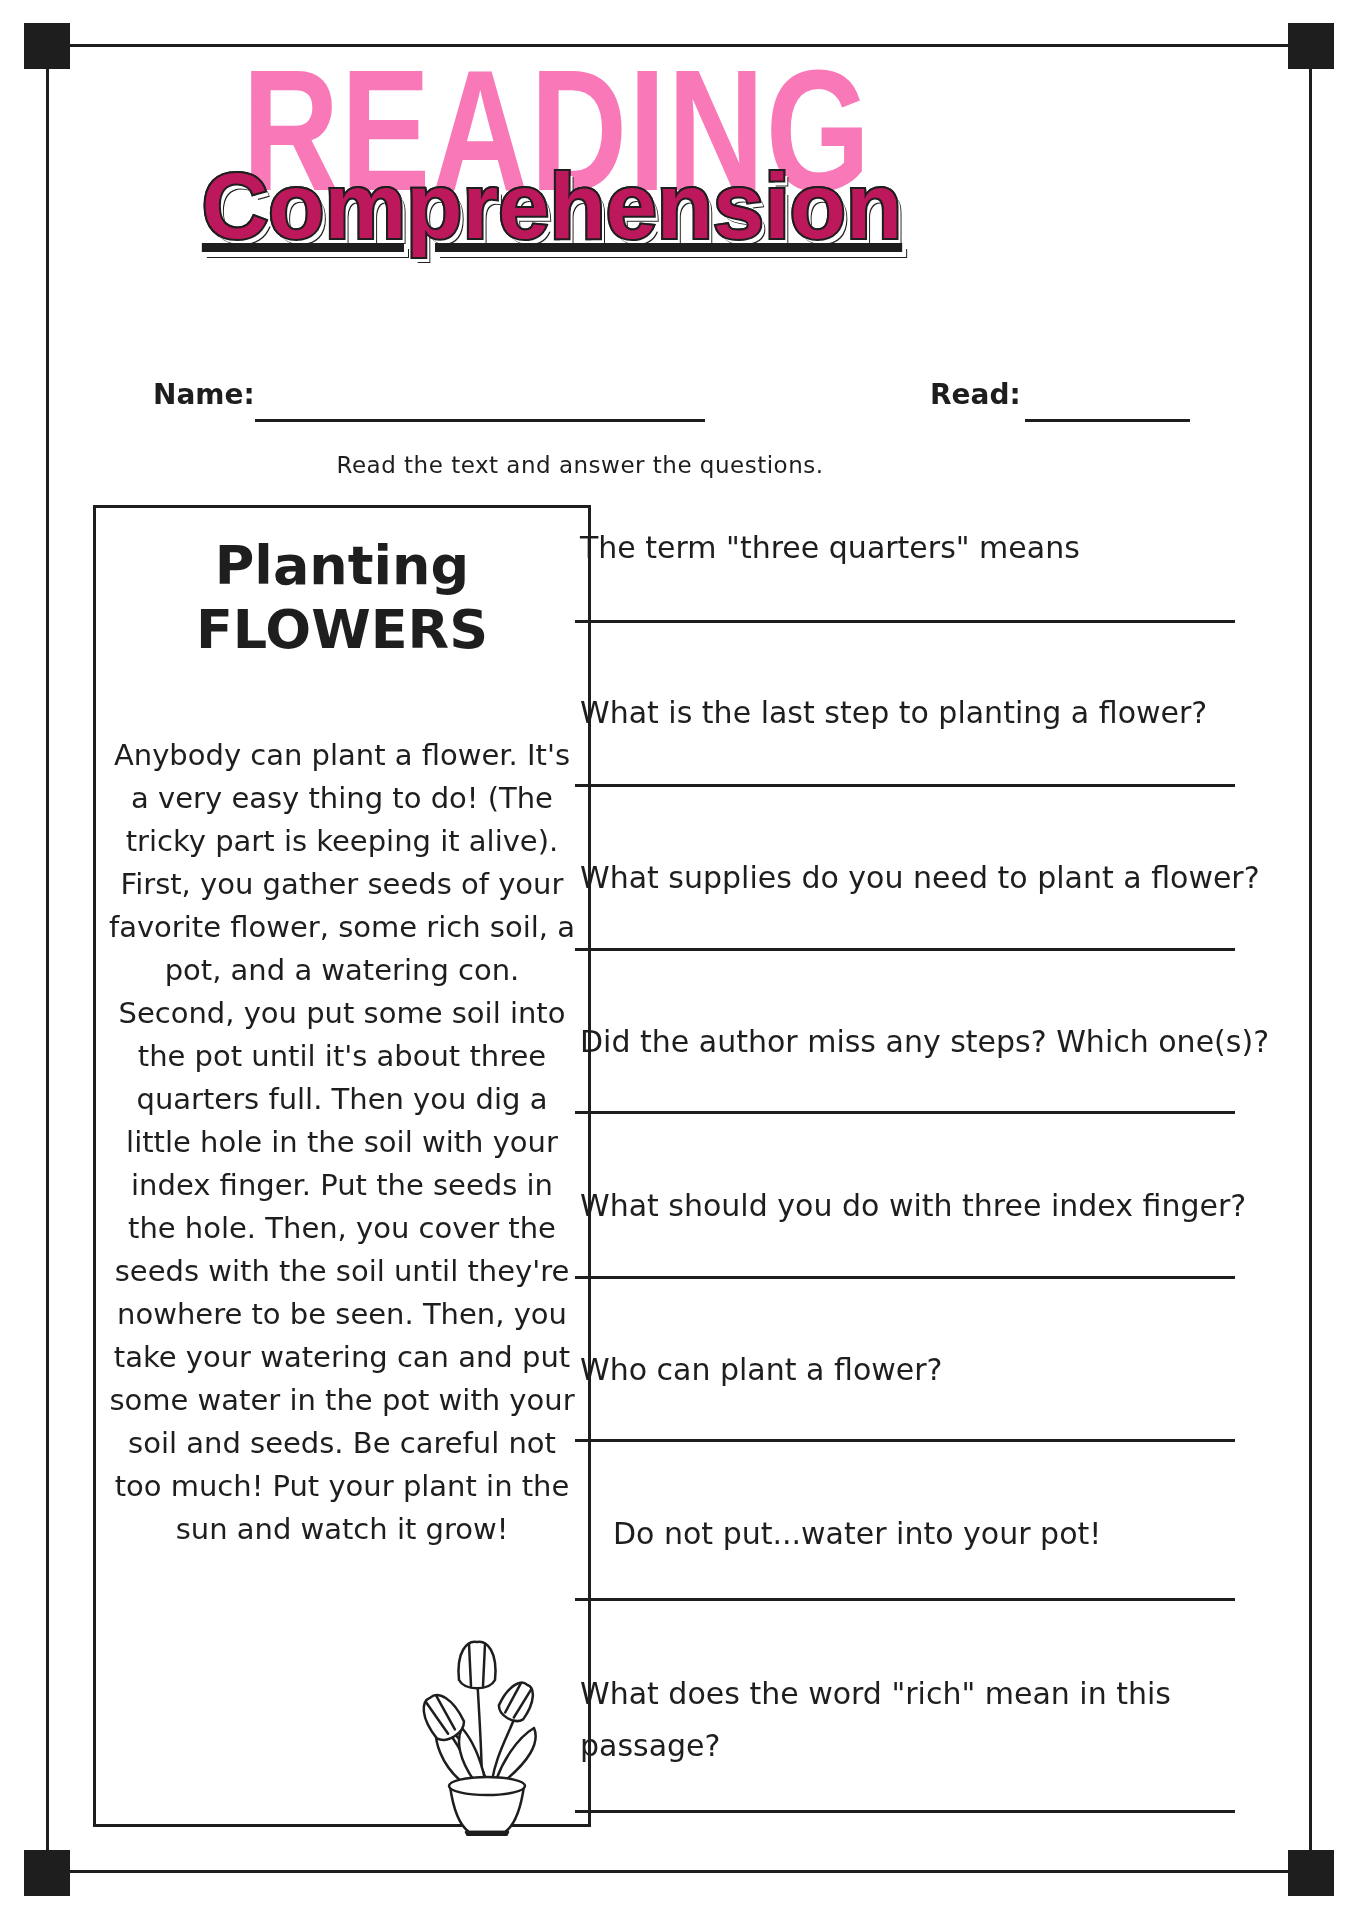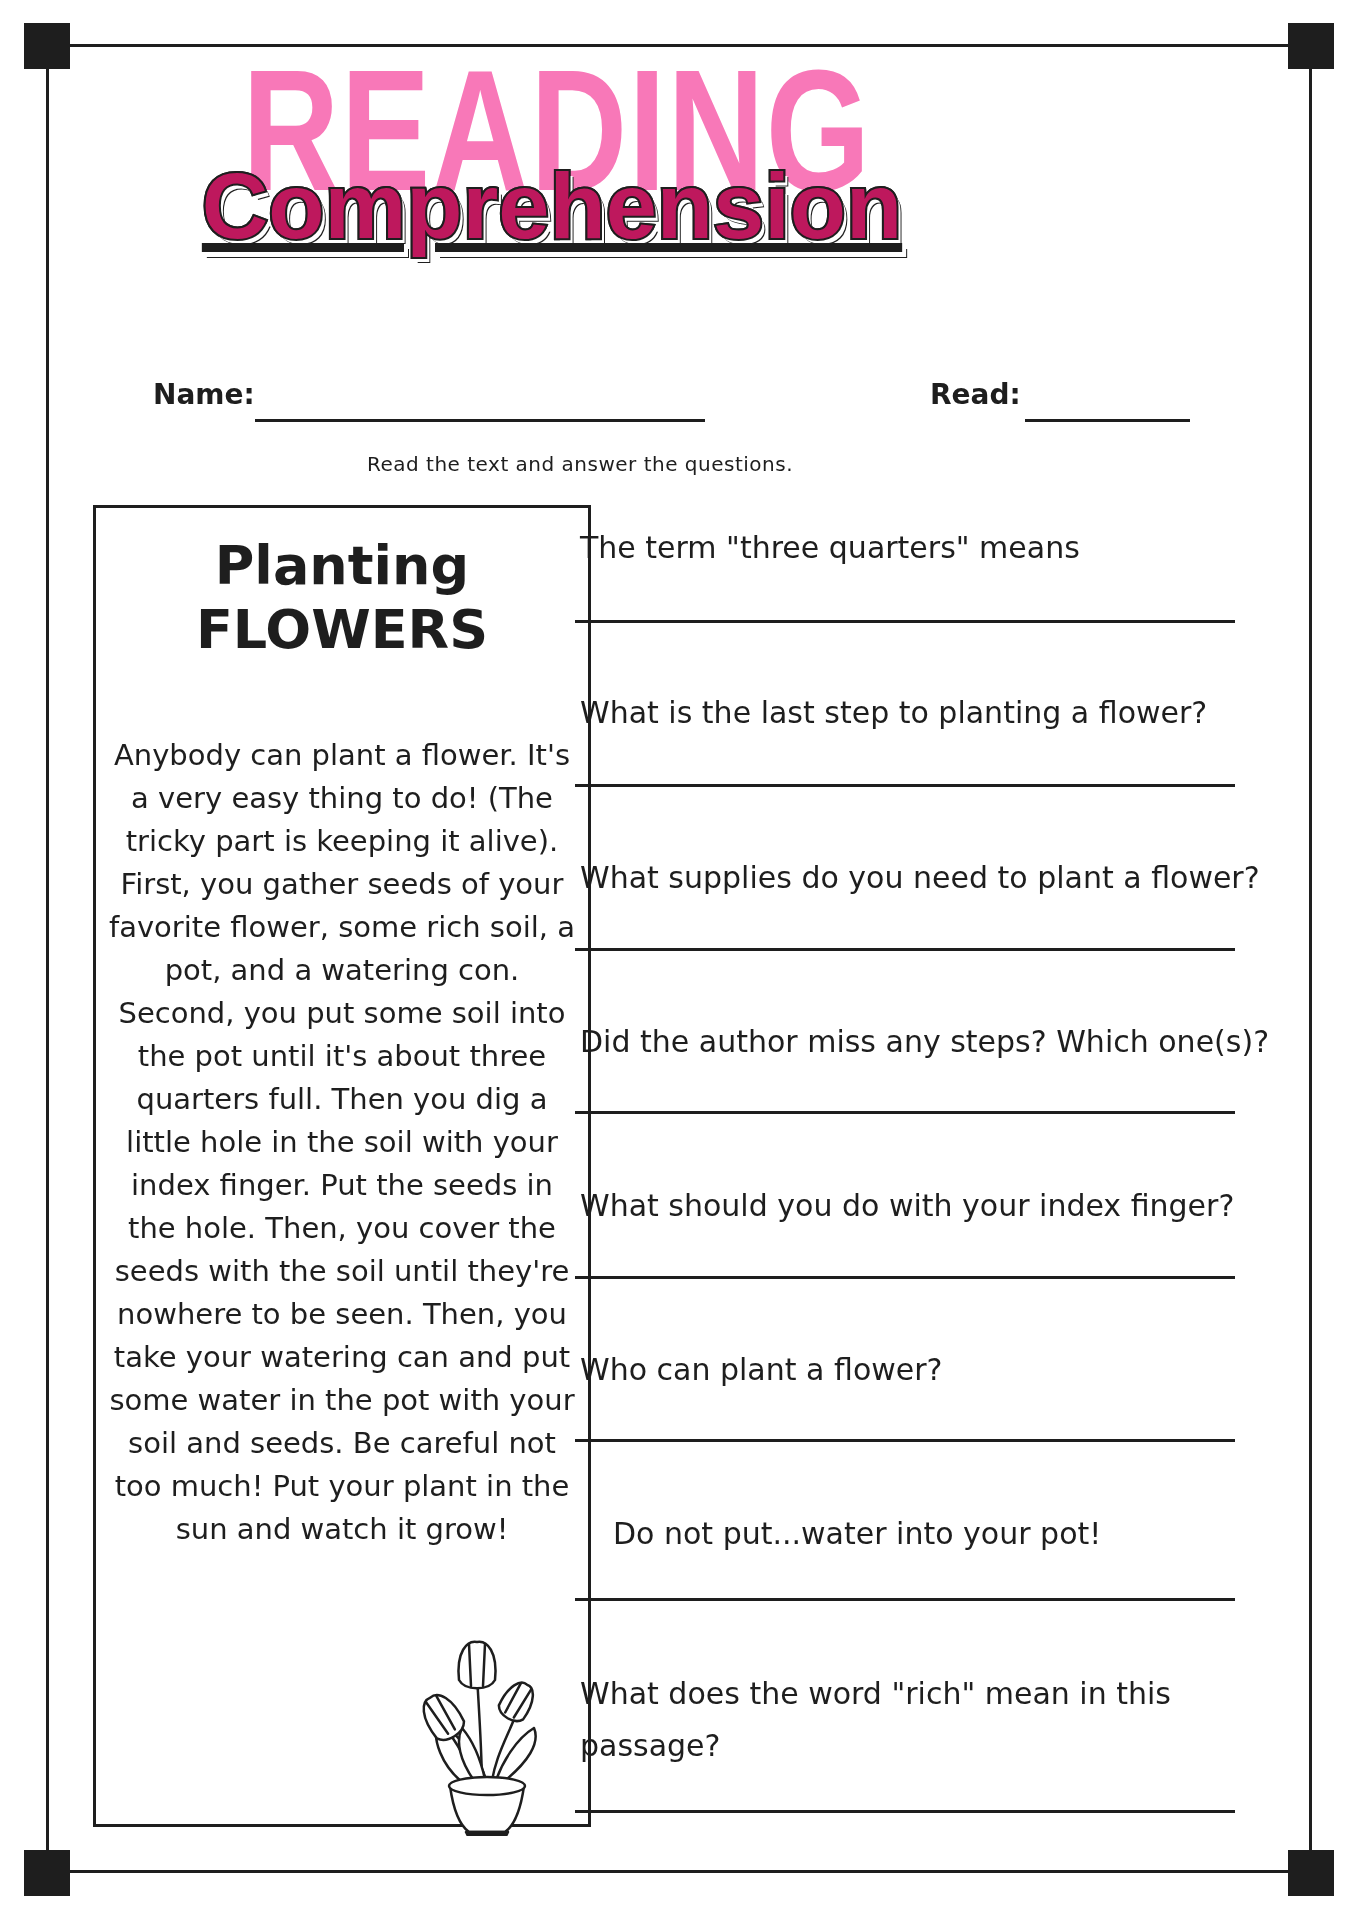--- a/index.html
+++ b/index.html
@@ -40,21 +40,21 @@
     position:absolute; top:378px; font-size:28px; font-weight:bold;
   }
   .name-label { left:153px; }
   .date-label { left:930px; }
   .write-line { position:absolute; border-bottom:3px solid #1e1e1e; height:0; }
   .name-line  { left:255px;  top:419px; width:450px; }
   .date-line  { left:1025px; top:419px; width:165px; }
 
   .instruction {
     position:absolute; left:0; top:452px; width:1160px; text-align:center;
-    font-size:20px; letter-spacing:0.5px;
+    font-size:23px; letter-spacing:0.5px;
   }
 
   
   .passage-box {
     position:absolute; left:93px; top:505px; width:498px; height:1322px;
     border:3px solid #1e1e1e; box-sizing:border-box; padding:26px 12px 0 12px;
     text-align:center;
   }
   .passage-title { font-size:54px; font-weight:bold; line-height:64px; }
   .passage-body  { margin-top:72px; font-size:29px; line-height:43px; }
@@ -111,21 +111,21 @@
 
   <div class="question q2">What is the last step to planting a flower?</div>
   <div class="write-line answer-line l2"></div>
 
   <div class="question q3">What supplies do you need to plant a flower?</div>
   <div class="write-line answer-line l3"></div>
 
   <div class="question q4">Did the author miss any steps? Which one(s)?</div>
   <div class="write-line answer-line l4"></div>
 
-  <div class="question q5">What should you do with your index finger?</div>
+  <div class="question q5">What should you do with three index finger?</div>
   <div class="write-line answer-line l5"></div>
 
   <div class="question q6">Who can plant a flower?</div>
   <div class="write-line answer-line l6"></div>
 
   <div class="question q7">Do not put...water into your pot!</div>
   <div class="write-line answer-line l7"></div>
 
   <div class="question q8">What does the word "rich" mean in this passage?</div>
   <div class="write-line answer-line l8"></div>

